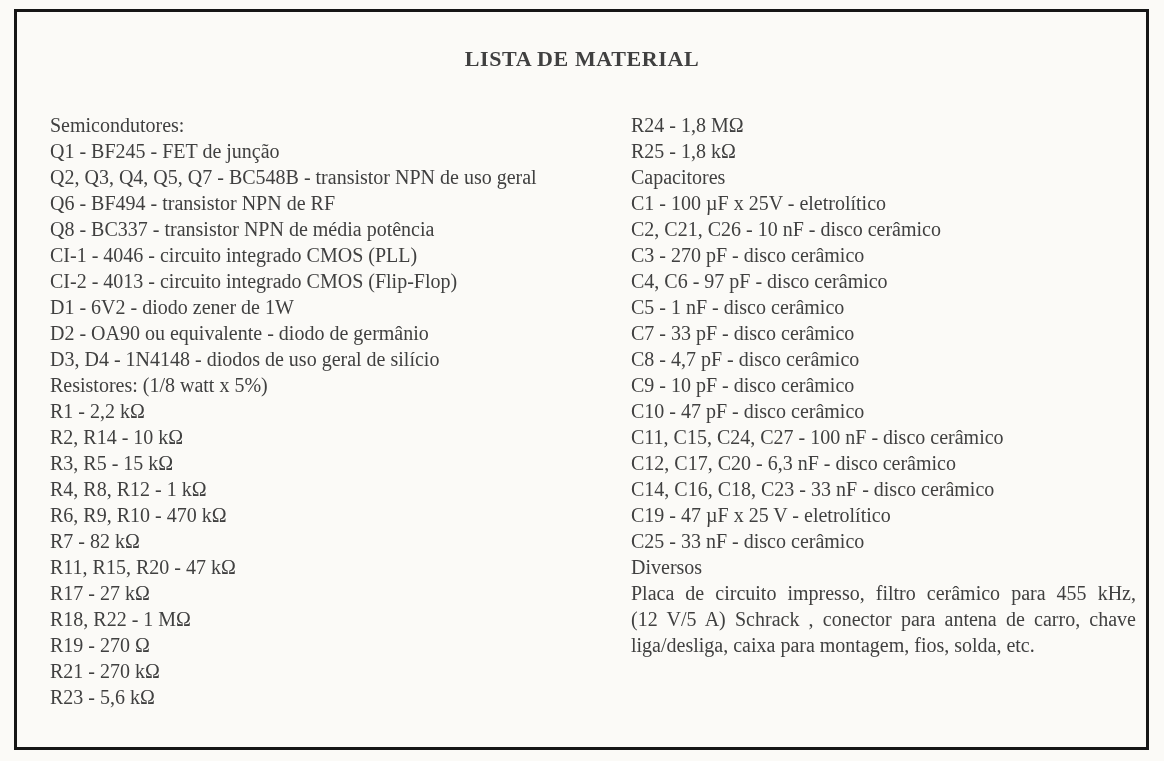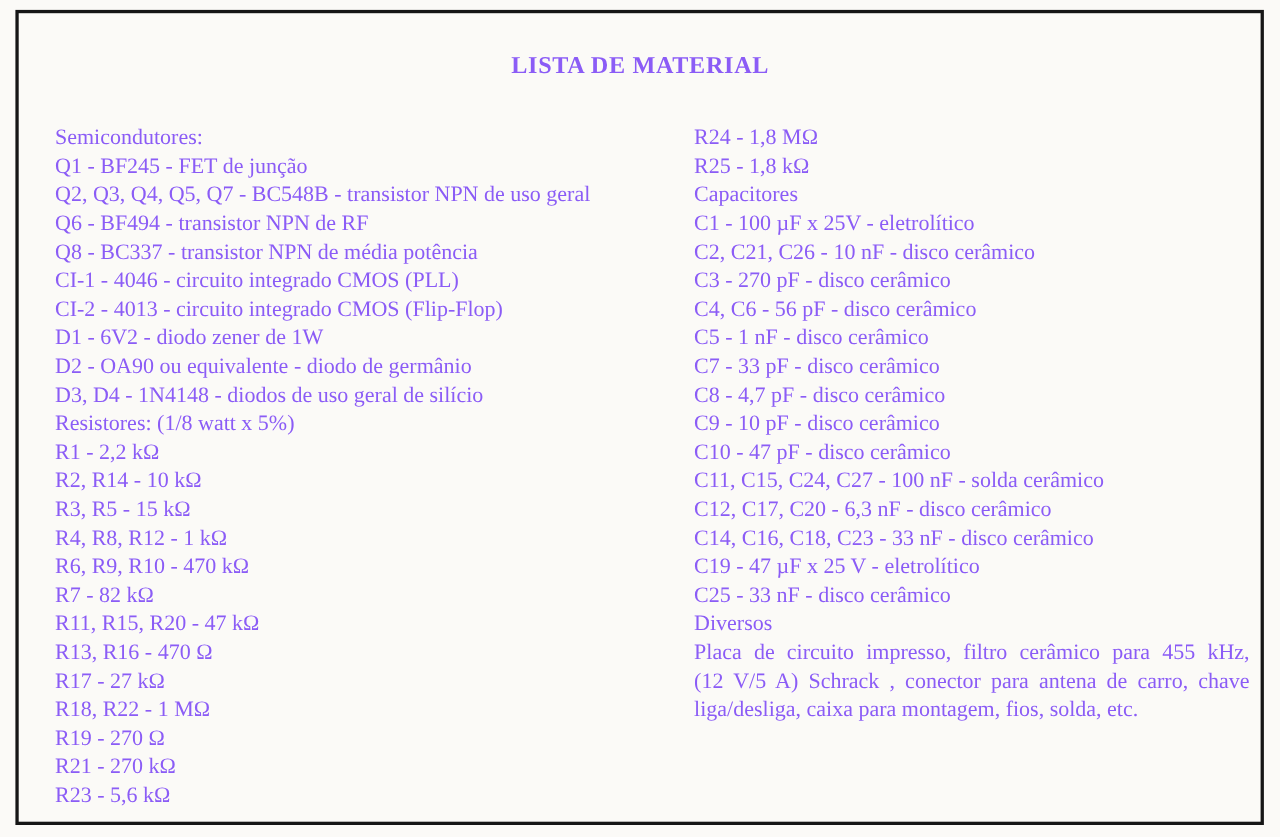--- a/index.html
+++ b/index.html
@@ -2,21 +2,21 @@
 <html><head>
 <meta charset="utf-8">
 <style>
   html, body { margin: 0; padding: 0; background: #ffffff; }
   .sheet {
     position: relative;
     width: 1164px;
     height: 761px;
     background: #fbfaf7;
     font-family: "Liberation Serif", serif;
-    color: #8b5cf6;
+    color: #404040;
     overflow: hidden;
   }
   .frame {
     position: absolute;
     left: 14px;
     top: 9px;
     width: 1129px;
     height: 735px;
     border: 3px solid #161616;
   }
@@ -68,43 +68,42 @@
       <div class="line">D2 - OA90 ou equivalente - diodo de germânio</div>
       <div class="line">D3, D4 - 1N4148 - diodos de uso geral de silício</div>
       <div class="line">Resistores: (1/8 watt x 5%)</div>
       <div class="line">R1 - 2,2 kΩ</div>
       <div class="line">R2, R14 - 10 kΩ</div>
       <div class="line">R3, R5 - 15 kΩ</div>
       <div class="line">R4, R8, R12 - 1 kΩ</div>
       <div class="line">R6, R9, R10 - 470 kΩ</div>
       <div class="line">R7 - 82 kΩ</div>
       <div class="line">R11, R15, R20 - 47 kΩ</div>
-      <div class="line">R13, R16 - 470 Ω</div>
       <div class="line">R17 - 27 kΩ</div>
       <div class="line">R18, R22 - 1 MΩ</div>
       <div class="line">R19 - 270 Ω</div>
       <div class="line">R21 - 270 kΩ</div>
       <div class="line">R23 - 5,6 kΩ</div>
     </div>
 
   <div class="col col-right">
     <div>
         <div class="line">R24 - 1,8 MΩ</div>
         <div class="line">R25 - 1,8 kΩ</div>
         <div class="line">Capacitores</div>
         <div class="line">C1 - 100 µF x 25V - eletrolítico</div>
         <div class="line">C2, C21, C26 - 10 nF - disco cerâmico</div>
         <div class="line">C3 - 270 pF - disco cerâmico</div>
-        <div class="line">C4, C6 - 56 pF - disco cerâmico</div>
+        <div class="line">C4, C6 - 97 pF - disco cerâmico</div>
         <div class="line">C5 - 1 nF - disco cerâmico</div>
         <div class="line">C7 - 33 pF - disco cerâmico</div>
         <div class="line">C8 - 4,7 pF - disco cerâmico</div>
         <div class="line">C9 - 10 pF - disco cerâmico</div>
         <div class="line">C10 - 47 pF - disco cerâmico</div>
-        <div class="line">C11, C15, C24, C27 - 100 nF - solda cerâmico</div>
+        <div class="line">C11, C15, C24, C27 - 100 nF - disco cerâmico</div>
         <div class="line">C12, C17, C20 - 6,3 nF - disco cerâmico</div>
         <div class="line">C14, C16, C18, C23 - 33 nF - disco cerâmico</div>
         <div class="line">C19 - 47 µF x 25 V - eletrolítico</div>
         <div class="line">C25 - 33 nF - disco cerâmico</div>
         <div class="line">Diversos</div>
       </div>
     <div class="para">
         <div class="pline">Placa de circuito impresso, filtro cerâmico para 455 kHz,</div>
         <div class="pline">(12 V/5 A) Schrack , conector para antena de carro, chave</div>
         <div class="pline">liga/desliga, caixa para montagem, fios, solda, etc.</div>

